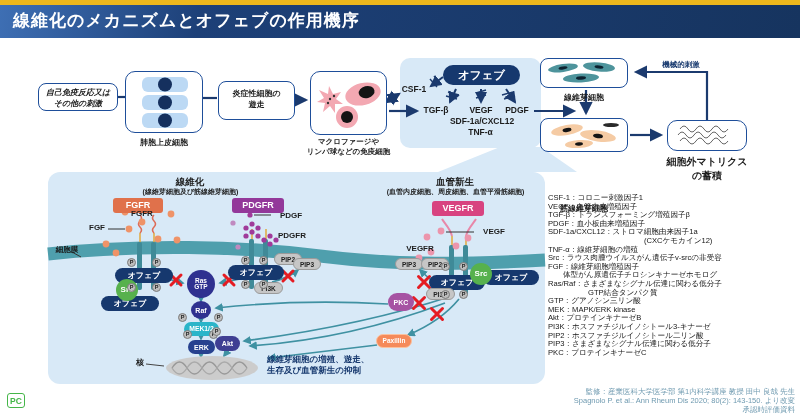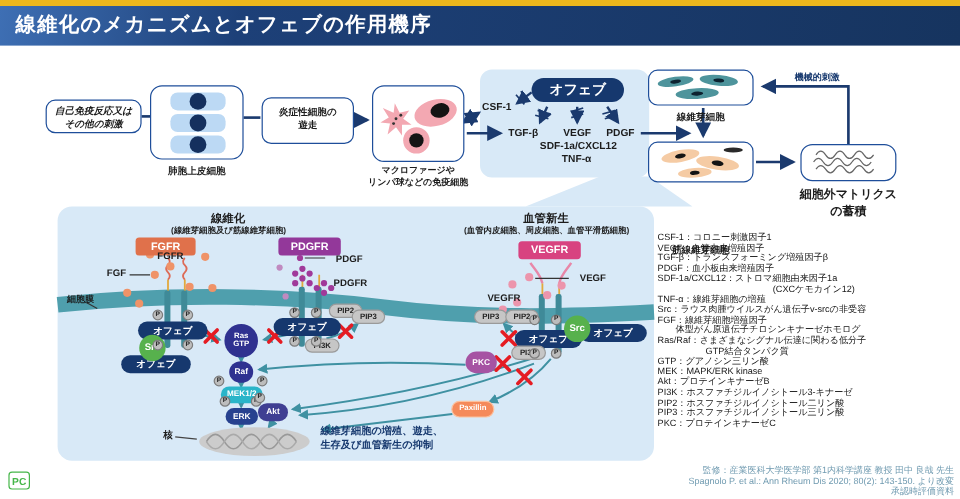--- a/index.html
+++ b/index.html
@@ -391,21 +391,21 @@
   <div>Src：ラウス肉腫ウイルスがん遺伝子v-srcの非受容</div>
   <div>FGF：線維芽細胞増殖因子</div>
   <div class="ind-b">体型がん原遺伝子チロシンキナーゼホモログ</div>
   <div>Ras/Raf：さまざまなシグナル伝達に関わる低分子</div>
   <div class="ind-c">GTP結合タンパク質</div>
   <div>GTP：グアノシン三リン酸</div>
   <div>MEK：MAPK/ERK kinase</div>
   <div>Akt：プロテインキナーゼB</div>
   <div>PI3K：ホスファチジルイノシトール3-キナーゼ</div>
   <div>PIP2：ホスファチジルイノシトール二リン酸</div>
-  <div>PIP3：ホスファチジルイノシトール三リン酸</div>
+  <div>PIP3：さまざまなシグナル伝達に関わる低分子</div>
   <div>PKC：プロテインキナーゼC</div>
 </div>
 
 <div class="abs attr">
   <div>監修：産業医科大学医学部 第1内科学講座 教授 田中 良哉 先生</div>
   <div>Spagnolo P. et al.: Ann Rheum Dis 2020; 80(2): 143-150. より改変</div>
   <div>承認時評価資料</div>
 </div>
 
 <div class="abs pclogo">PC</div>

